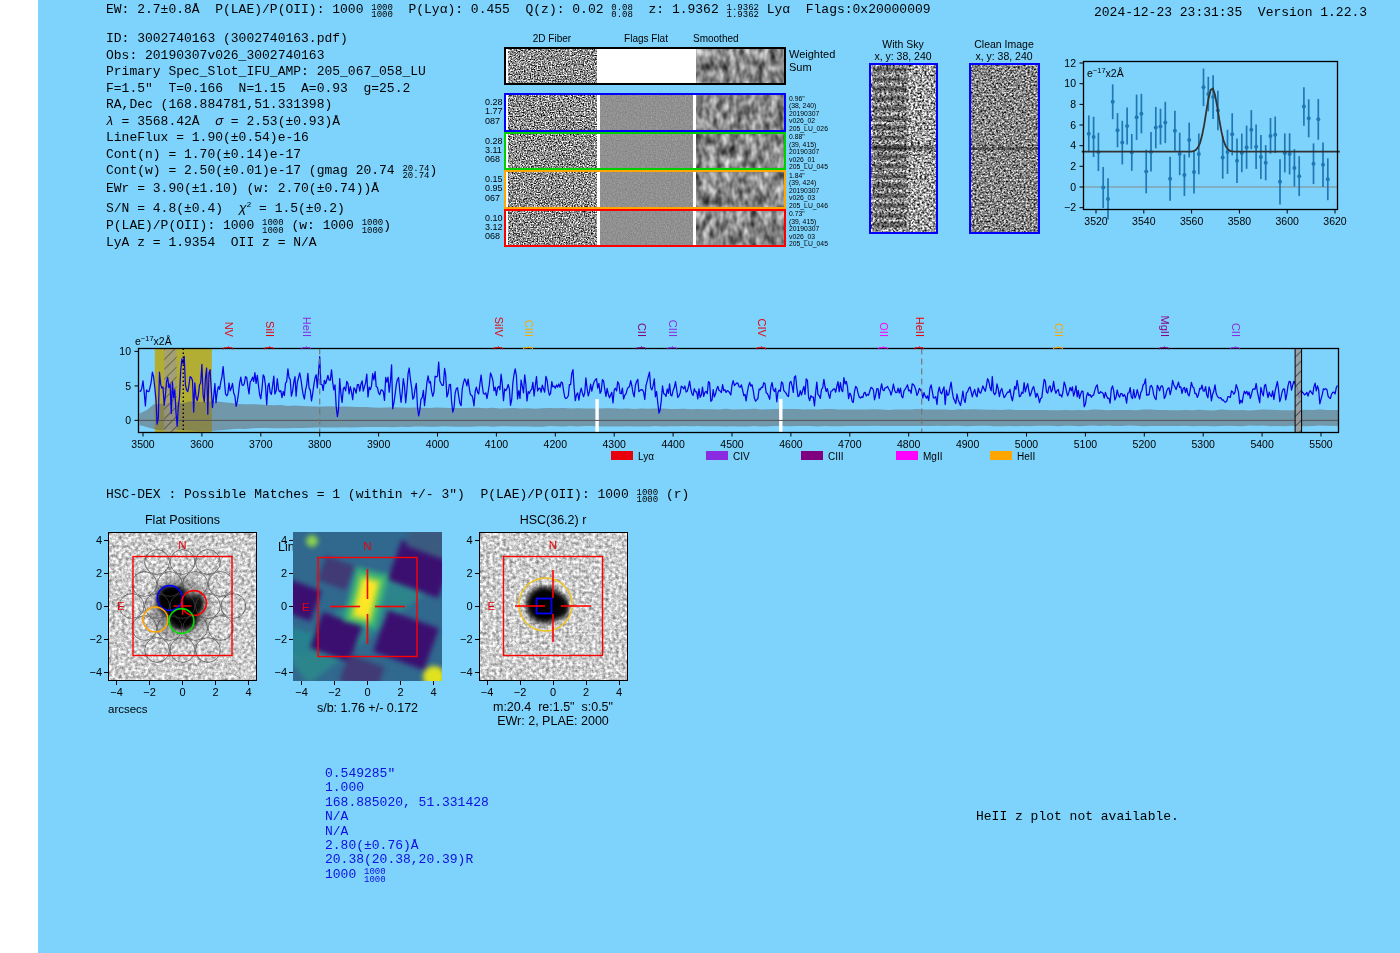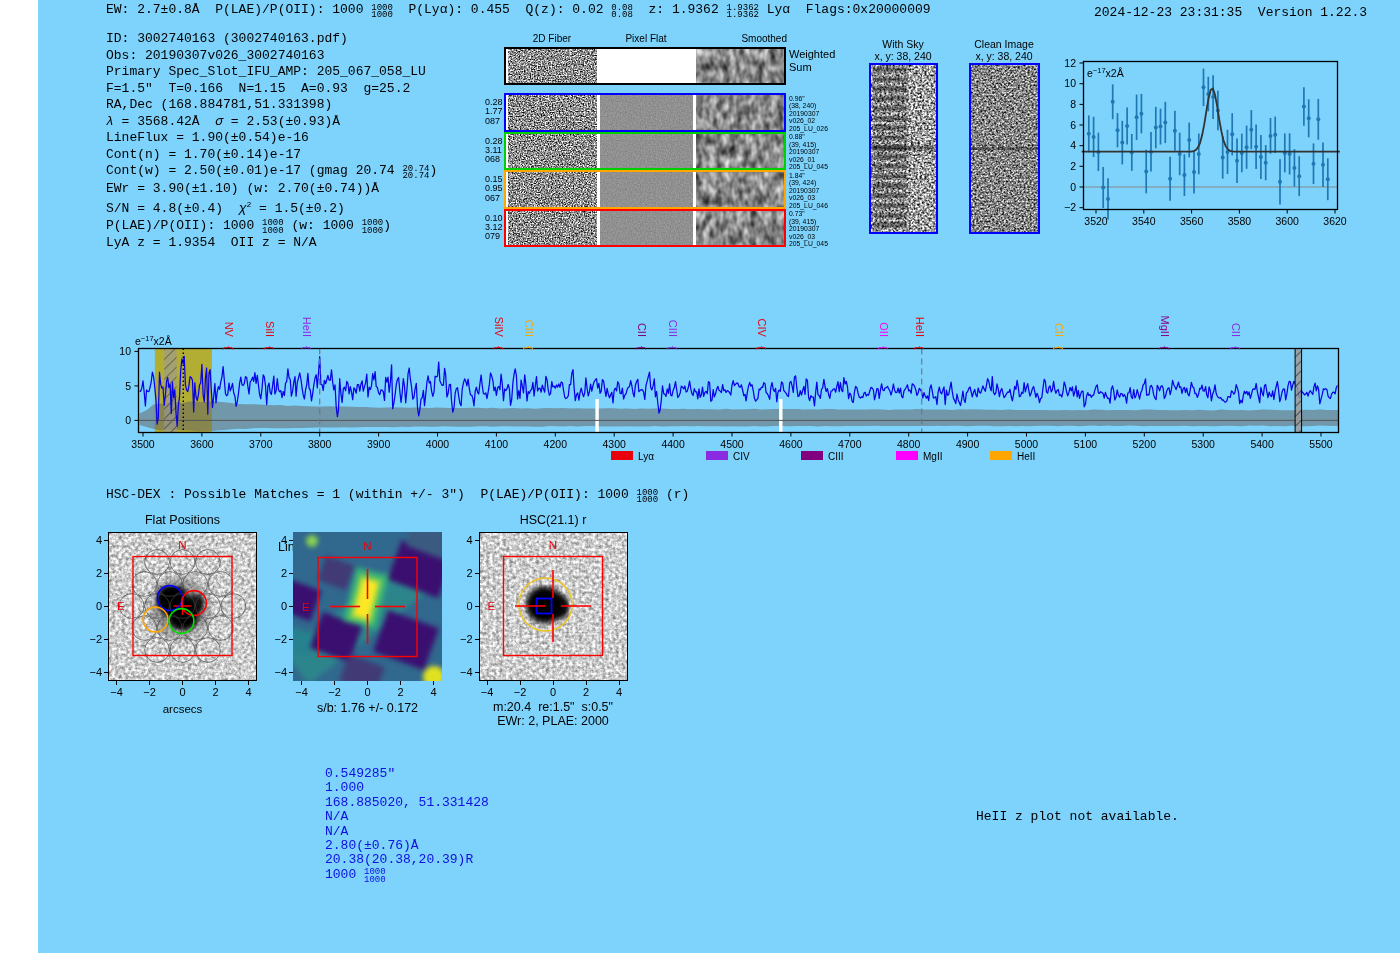--- a/index.html
+++ b/index.html
@@ -81,22 +81,22 @@
  <feTurbulence type="fractalNoise" baseFrequency="0.3 0.32" numOctaves="3" seed="33" stitchTiles="stitch"></feTurbulence>
  <feColorMatrix type="matrix" values="0.85 0 0 0 0.38 0.85 0 0 0 0.38 0.85 0 0 0 0.38 0 0 0 0 1"></feColorMatrix>
 </filter>
 </defs>
 </svg>
 
 <div class="abs" style="left:68px;top:2px;">EW: 2.7±0.8Å  P(LAE)/P(OII): 1000 <span class="fr"><span>1000</span><span>1000</span></span>  P(Ly<span class="al">α</span>): 0.455  Q(z): 0.02 <span class="fr"><span>0.08</span><span>0.08</span></span>  z: 1.9362 <span class="fr"><span>1.9362</span><span>1.9362</span></span> Ly<span class="al">α</span>  Flags:0x20000009</div>
 <div class="abs" style="left:1056px;top:5px;">2024-12-23 23:31:35  Version 1.22.3</div>
 <div class="abs" style="left:68px;top:31px;line-height:16.5px;">ID: 3002740163 (3002740163.pdf)<br>Obs: 20190307v026_3002740163<br>Primary Spec_Slot_IFU_AMP: 205_067_058_LU<br>F=1.5"  T=0.166  N=1.15  A=0.93  g=25.2<br>RA,Dec (168.884781,51.331398)<br><i>λ</i> = 3568.42Å  <i>σ</i> = 2.53(±0.93)Å<br>LineFlux = 1.90(±0.54)e-16<br>Cont(n) = 1.70(±0.14)e-17<br>Cont(w) = 2.50(±0.01)e-17 (gmag 20.74 <span class="fr"><span>20.74</span><span>20.74</span></span>)<br>EWr = 3.90(±1.10) (w: 2.70(±0.74))Å<br>S/N = 4.8(±0.4)  <i>χ</i><sup style="font-size:8px">2</sup> = 1.5(±0.2)<br>P(LAE)/P(OII): 1000 <span class="fr"><span>1000</span><span>1000</span></span> (w: 1000 <span class="fr"><span>1000</span><span>1000</span></span>)<br>LyA z = 1.9354  OII z = N/A</div>
 <div class="abs sans" style="left:467px;top:33px;width:94px;text-align:center;font-size:10px;">2D Fiber</div>
-<div class="abs sans" style="left:560px;top:33px;width:96px;text-align:center;font-size:10px;">Pixel Flat</div>
-<div class="abs sans" style="left:655px;top:33px;width:94px;text-align:right;font-size:10px;">Smoothed</div>
+<div class="abs sans" style="left:560px;top:33px;width:96px;text-align:center;font-size:10px;">Flags Flat</div>
+<div class="abs sans" style="left:655px;top:33px;width:94px;text-align:left;font-size:10px;">Smoothed</div>
 <div class="abs sans" style="left:751px;top:48px;font-size:11px;line-height:12.5px;">Weighted<br>Sum</div>
 <div class="nz" style="left:466px;top:46.5px;width:282px;height:38.5px;border:2.5px solid #000;box-sizing:border-box;background:#fff;overflow:hidden;">
 <div class="nz" style="left:2px;top:0px;width:89px;height:34.5px;filter:url(#sp1);"></div>
 <div class="nz" style="left:190px;top:0px;width:88px;height:34.5px;filter:url(#sm1);"></div>
 </div>
 <div class="nz" style="left:466px;top:93.0px;width:282px;height:38.5px;border:2.2px solid #0000ff;box-sizing:border-box;background:#fff;overflow:hidden;">
 <div class="nz" style="left:2px;top:0px;width:89px;height:34.5px;filter:url(#sp2);"></div>
 <div class="nz" style="left:94px;top:0px;width:93px;height:34.5px;filter:url(#flat);"></div>
 <div class="nz" style="left:190px;top:0px;width:88px;height:34.5px;filter:url(#sm2);"></div>
 </div>
@@ -134,21 +134,21 @@
 20190307
 v026_03
 205_LU_046</div>
 <div class="nz" style="left:466px;top:208.5px;width:282px;height:38.5px;border:2.2px solid #ff0000;box-sizing:border-box;background:#fff;overflow:hidden;">
 <div class="nz" style="left:2px;top:0px;width:89px;height:34.5px;filter:url(#sp5);"></div>
 <div class="nz" style="left:94px;top:0px;width:93px;height:34.5px;filter:url(#flat);"></div>
 <div class="nz" style="left:190px;top:0px;width:88px;height:34.5px;filter:url(#sm5);"></div>
 </div>
 <div class="rowlab" style="left:447px;top:213.5px;">0.10
 3.12
-079</div>
+068</div>
 <div class="rowann" style="left:751px;top:210.0px;">0.73"
 (39, 415)
 20190307
 v026_03
 205_LU_045</div>
 <div class="abs sans" style="left:815px;top:38px;width:100px;text-align:center;font-size:10.5px;line-height:12px;">With Sky<br>x, y: 38, 240</div>
 <div class="abs sans" style="left:916px;top:38px;width:100px;text-align:center;font-size:10.5px;line-height:12px;">Clean Image<br>x, y: 38, 240</div>
 <div class="nz" style="left:831px;top:63px;width:69px;height:171px;border:2.2px solid #0000ff;box-sizing:border-box;overflow:hidden;background:#fff;">
 <div class="nz" style="left:0;top:0;width:65px;height:167px;filter:url(#sky);"></div>
 <div class="nz" style="left:2px;top:2px;width:34px;height:162px;background:repeating-linear-gradient(180deg, rgba(15,15,15,0.5) 0px 4px, rgba(15,15,15,0.0) 6.5px 9.7px);filter:blur(1px);"></div>
@@ -448,21 +448,21 @@
     <div class="nz" style="left:66.0px;top:605.5px;width:4px;height:1px;background:#000;"></div>
     <div class="tick" style="left:44.0px;top:599.5px;width:20px;text-align:right;">0</div>
     <div class="nz" style="left:177.0px;top:680.5px;width:1px;height:4px;background:#000;"></div>
     <div class="tick" style="left:165.5px;top:685.5px;width:24px;text-align:center;">2</div>
     <div class="nz" style="left:66.0px;top:572.5px;width:4px;height:1px;background:#000;"></div>
     <div class="tick" style="left:44.0px;top:566.5px;width:20px;text-align:right;">2</div>
     <div class="nz" style="left:210.0px;top:680.5px;width:1px;height:4px;background:#000;"></div>
     <div class="tick" style="left:198.5px;top:685.5px;width:24px;text-align:center;">4</div>
     <div class="nz" style="left:66.0px;top:539.5px;width:4px;height:1px;background:#000;"></div>
     <div class="tick" style="left:44.0px;top:533.5px;width:20px;text-align:right;">4</div>
-<div class="tick" style="left:70px;top:703px;width:149px;text-align:center;font-size:11.5px;">arcsecs</div>
+<div class="tick" style="left:70px;top:703px;width:149px;font-size:11.5px;">arcsecs</div>
 <div class="ptitle" style="left:240px;top:540px;width:179px;">Lineflux Map</div>
 <svg class="nz" style="left:255px;top:531.5px;" width="149" height="149" viewBox="0 0 149 149" xmlns="http://www.w3.org/2000/svg">
 <defs>
         <filter color-interpolation-filters="sRGB" id="lfblur" x="-10%" y="-10%" width="120%" height="120%">
           <feGaussianBlur stdDeviation="2.6"></feGaussianBlur>
         </filter>
       </defs>
 <rect width="149" height="149" fill="#31688e"></rect>
 <g filter="url(#lfblur)">
 <rect x="-20" y="60" width="190" height="40" fill="#2a9d8a" opacity="0.55" transform="rotate(-38 74 74)"></rect>
@@ -502,21 +502,21 @@
     <div class="tick" style="left:229.0px;top:599.5px;width:20px;text-align:right;">0</div>
     <div class="nz" style="left:362.0px;top:680.5px;width:1px;height:4px;background:#000;"></div>
     <div class="tick" style="left:350.5px;top:685.5px;width:24px;text-align:center;">2</div>
     <div class="nz" style="left:251.0px;top:572.5px;width:4px;height:1px;background:#000;"></div>
     <div class="tick" style="left:229.0px;top:566.5px;width:20px;text-align:right;">2</div>
     <div class="nz" style="left:395.0px;top:680.5px;width:1px;height:4px;background:#000;"></div>
     <div class="tick" style="left:383.5px;top:685.5px;width:24px;text-align:center;">4</div>
     <div class="nz" style="left:251.0px;top:539.5px;width:4px;height:1px;background:#000;"></div>
     <div class="tick" style="left:229.0px;top:533.5px;width:20px;text-align:right;">4</div>
 <div class="tick" style="left:225px;top:701px;width:209px;text-align:center;font-size:12.5px;">s/b: 1.76 +/- 0.172</div>
-<div class="ptitle" style="left:425.5px;top:513px;width:179px;text-align:center;">HSC(21.1) r</div>
+<div class="ptitle" style="left:425.5px;top:513px;width:179px;text-align:center;">HSC(36.2) r</div>
 <div class="nz" style="left:440.5px;top:531.5px;width:149px;height:149px;border:1.2px solid #000;box-sizing:border-box;overflow:hidden;background:#ddd;">
 <div class="nz" style="left:0;top:0;width:149px;height:149px;filter:url(#cut2);"></div>
 <div class="nz" style="left:45px;top:52px;width:44px;height:42px;background:radial-gradient(circle at 44% 47%, #000 0 13px, rgba(0,0,0,0.82) 16px, rgba(0,0,0,0) 22px),radial-gradient(circle at 76% 52%, rgba(0,0,0,0.9) 0 8px, rgba(0,0,0,0) 16px);filter:blur(1.3px);"></div>
 </div>
 <svg class="nz" style="left:0;top:0;" width="1400" height="953" xmlns="http://www.w3.org/2000/svg" font-family="Liberation Sans, sans-serif">
 <circle cx="507.5" cy="604.5" r="26.5" fill="none" stroke="#f0c420" stroke-width="1.5"></circle>
 <rect x="498.5" y="598.5" width="15" height="15" fill="none" stroke="#0000ff" stroke-width="1.8"></rect>
 <rect x="465.5" y="556.5" width="99" height="99" fill="none" stroke="#ff0000" stroke-width="1.4"></rect>
 <line x1="515.0" y1="570.0" x2="515.0" y2="598.0" stroke="#ff0000" stroke-width="1.6"></line>
 <line x1="515.0" y1="614.0" x2="515.0" y2="642.0" stroke="#ff0000" stroke-width="1.6"></line>

